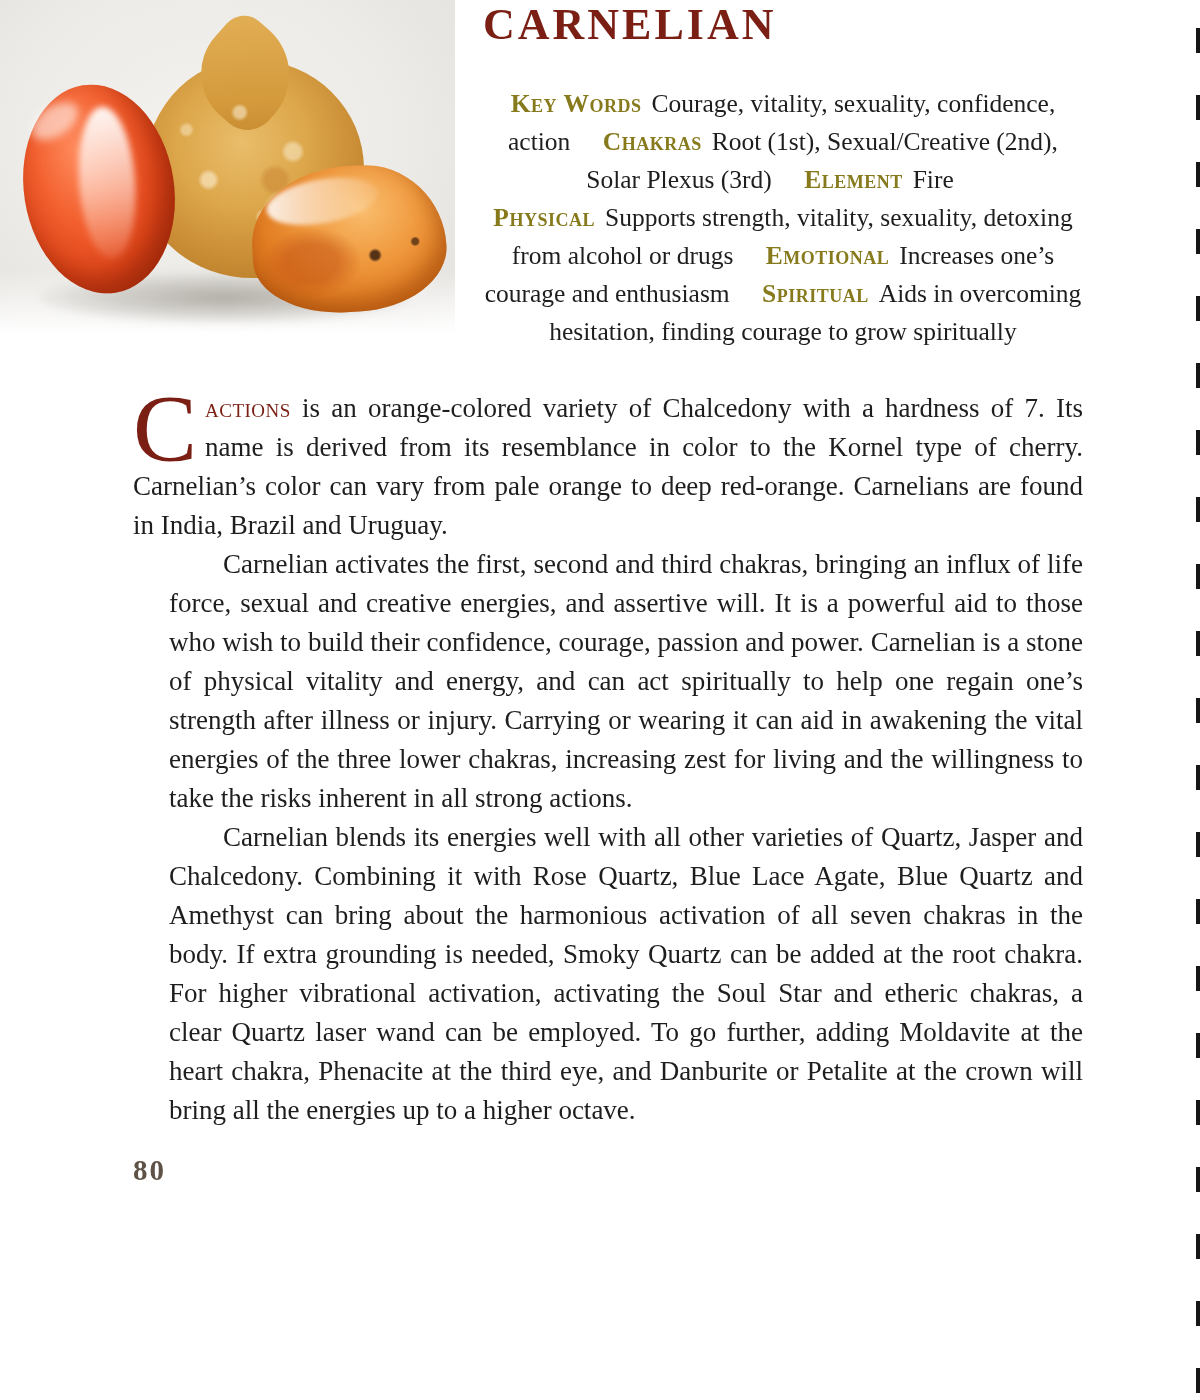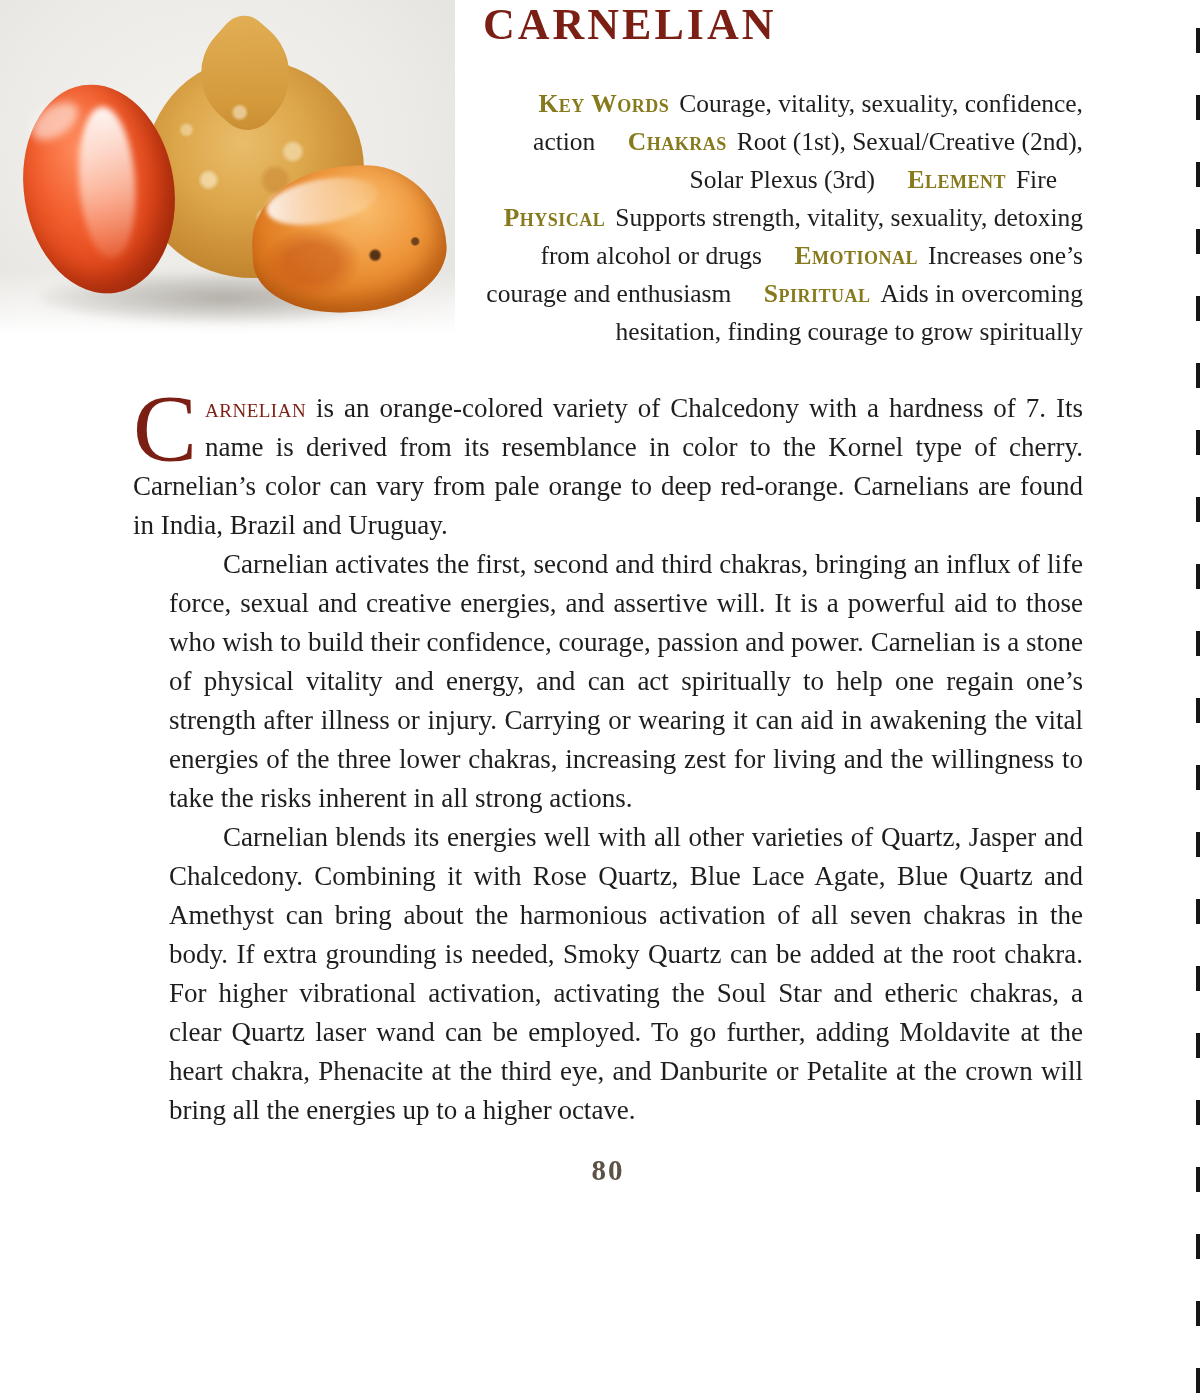--- a/index.html
+++ b/index.html
@@ -147,21 +147,21 @@
     line-height: 1.12;
     font-weight: 700;
     letter-spacing: 3px;
     color: var(--title-red);
   }
   .attributes {
     margin-top: 36px;
     font-size: 25.5px;
     line-height: 38px;
     color: var(--body-text);
-    text-align: right;
+    text-align: center;
   }
   .attr-label {
     font-variant: small-caps;
     font-weight: 700;
     color: var(--label-olive);
     margin-right: 10px;
     letter-spacing: 0.5px;
   }
   .attr-gap { display: inline-block; width: 26px; }
 
@@ -183,21 +183,21 @@
     color: var(--title-red);
   }
   .lead-word {
     font-variant: small-caps;
     color: var(--title-red);
     letter-spacing: 0.5px;
   }
 
   .page-number {
     margin-top: 24px;
-    text-align: center;
+    text-align: left;
     font-size: 29px;
     font-weight: 700;
     letter-spacing: 2px;
     color: var(--page-number);
   }
 
   
   .edge-marks-right {
     position: absolute;
     top: 28px; right: 0;
@@ -217,21 +217,21 @@
       <div class="rock"></div>
       <div class="stone-left"></div>
       <div class="stone-right"></div>
     </figure>
 
     <h1 class="title">CARNELIAN</h1>
 
     <p class="attributes"><span class="attr-label">Key Words</span>Courage, vitality, sexuality, confidence, action<span class="attr-gap"></span> <span class="attr-label">Chakras</span>Root (1st), Sexual/Creative (2nd), Solar Plexus (3rd)<span class="attr-gap"></span> <span class="attr-label">Element</span>Fire<span class="attr-gap"></span> <span class="attr-label">Physical</span>Supports strength, vitality, sexuality, detoxing from alcohol or drugs<span class="attr-gap"></span> <span class="attr-label">Emotional</span>Increases one’s courage and enthusiasm<span class="attr-gap"></span> <span class="attr-label">Spiritual</span>Aids in overcoming hesitation, finding courage to grow spiritually</p>
 
     <div class="article-body">
-        <p class="body-para"><span class="dropcap">C</span><span class="lead-word">arnelian</span> is an orange-colored variety of Chalcedony with a hardness of 7. Its name is derived from its resemblance in color to the Kornel type of cherry. Carnelian’s color can vary from pale orange to deep red-orange. Carnelians are found in India, Brazil and Uruguay.</p>
+        <p class="body-para"><span class="dropcap">C</span><span class="lead-word">actions</span> is an orange-colored variety of Chalcedony with a hardness of 7. Its name is derived from its resemblance in color to the Kornel type of cherry. Carnelian’s color can vary from pale orange to deep red-orange. Carnelians are found in India, Brazil and Uruguay.</p>
         <p class="body-para">Carnelian activates the first, second and third chakras, bringing an influx of life force, sexual and creative energies, and assertive will. It is a powerful aid to those who wish to build their confidence, courage, passion and power. Carnelian is a stone of physical vitality and energy, and can act spiritually to help one regain one’s strength after illness or injury. Carrying or wearing it can aid in awakening the vital energies of the three lower chakras, increasing zest for living and the willingness to take the risks inherent in all strong actions.</p>
         <p class="body-para">Carnelian blends its energies well with all other varieties of Quartz, Jasper and Chalcedony. Combining it with Rose Quartz, Blue Lace Agate, Blue Quartz and Amethyst can bring about the harmonious activation of all seven chakras in the body. If extra grounding is needed, Smoky Quartz can be added at the root chakra. For higher vibrational activation, activating the Soul Star and etheric chakras, a clear Quartz laser wand can be employed. To go further, adding Moldavite at the heart chakra, Phenacite at the third eye, and Danburite or Petalite at the crown will bring all the energies up to a higher octave.</p>
       </div>
 
     <div class="page-number">80</div>
   </div>
 
   <div class="edge-marks-right"></div>
 
 </div>

